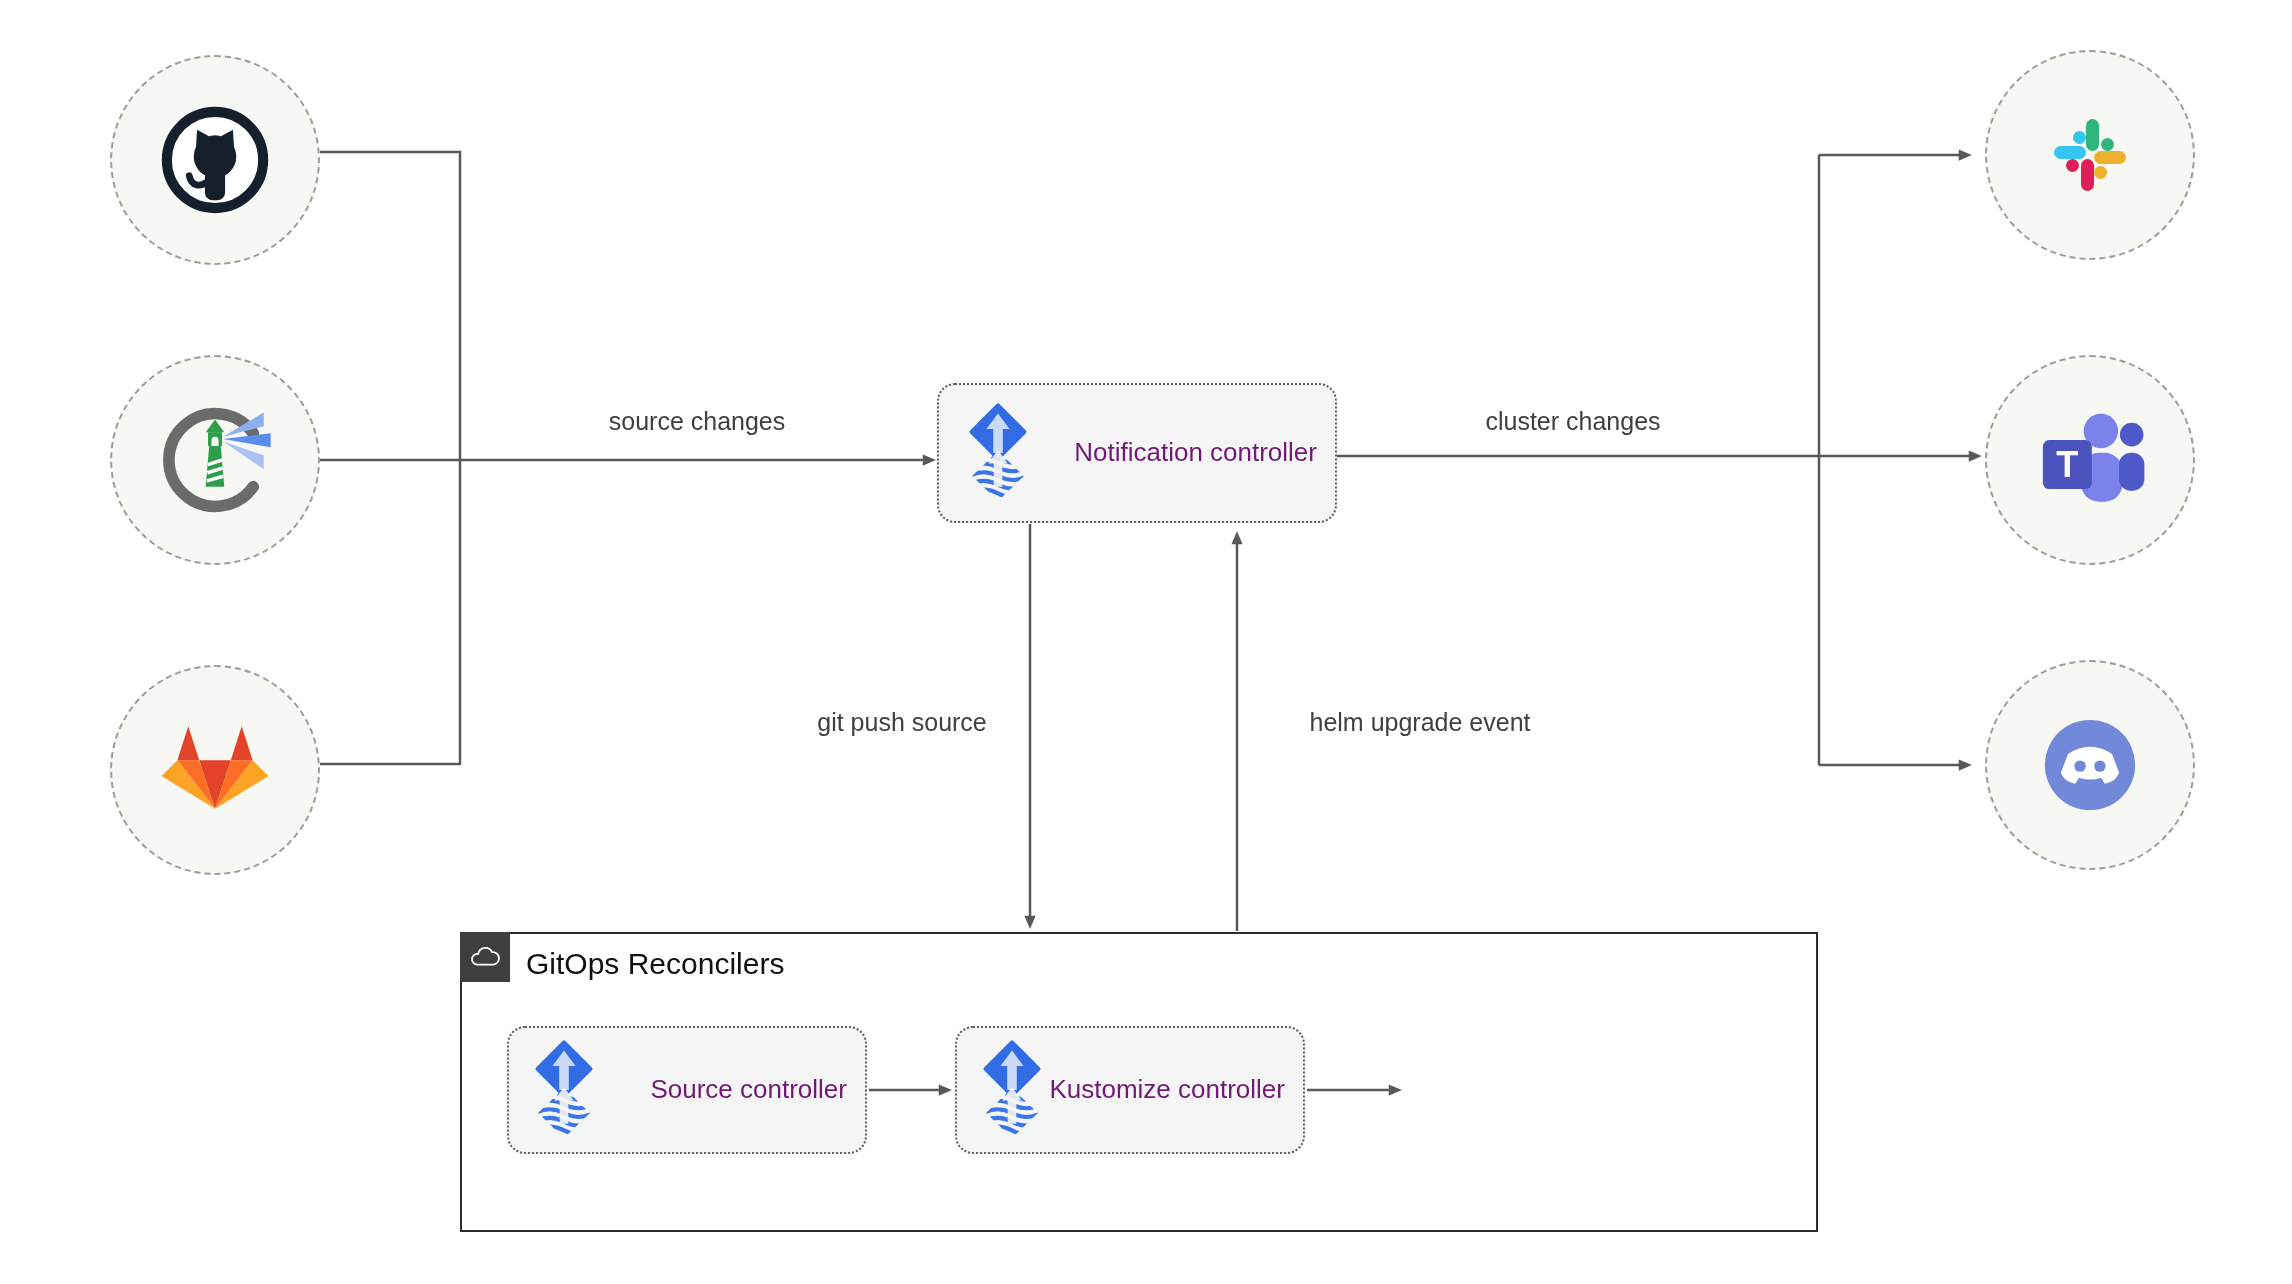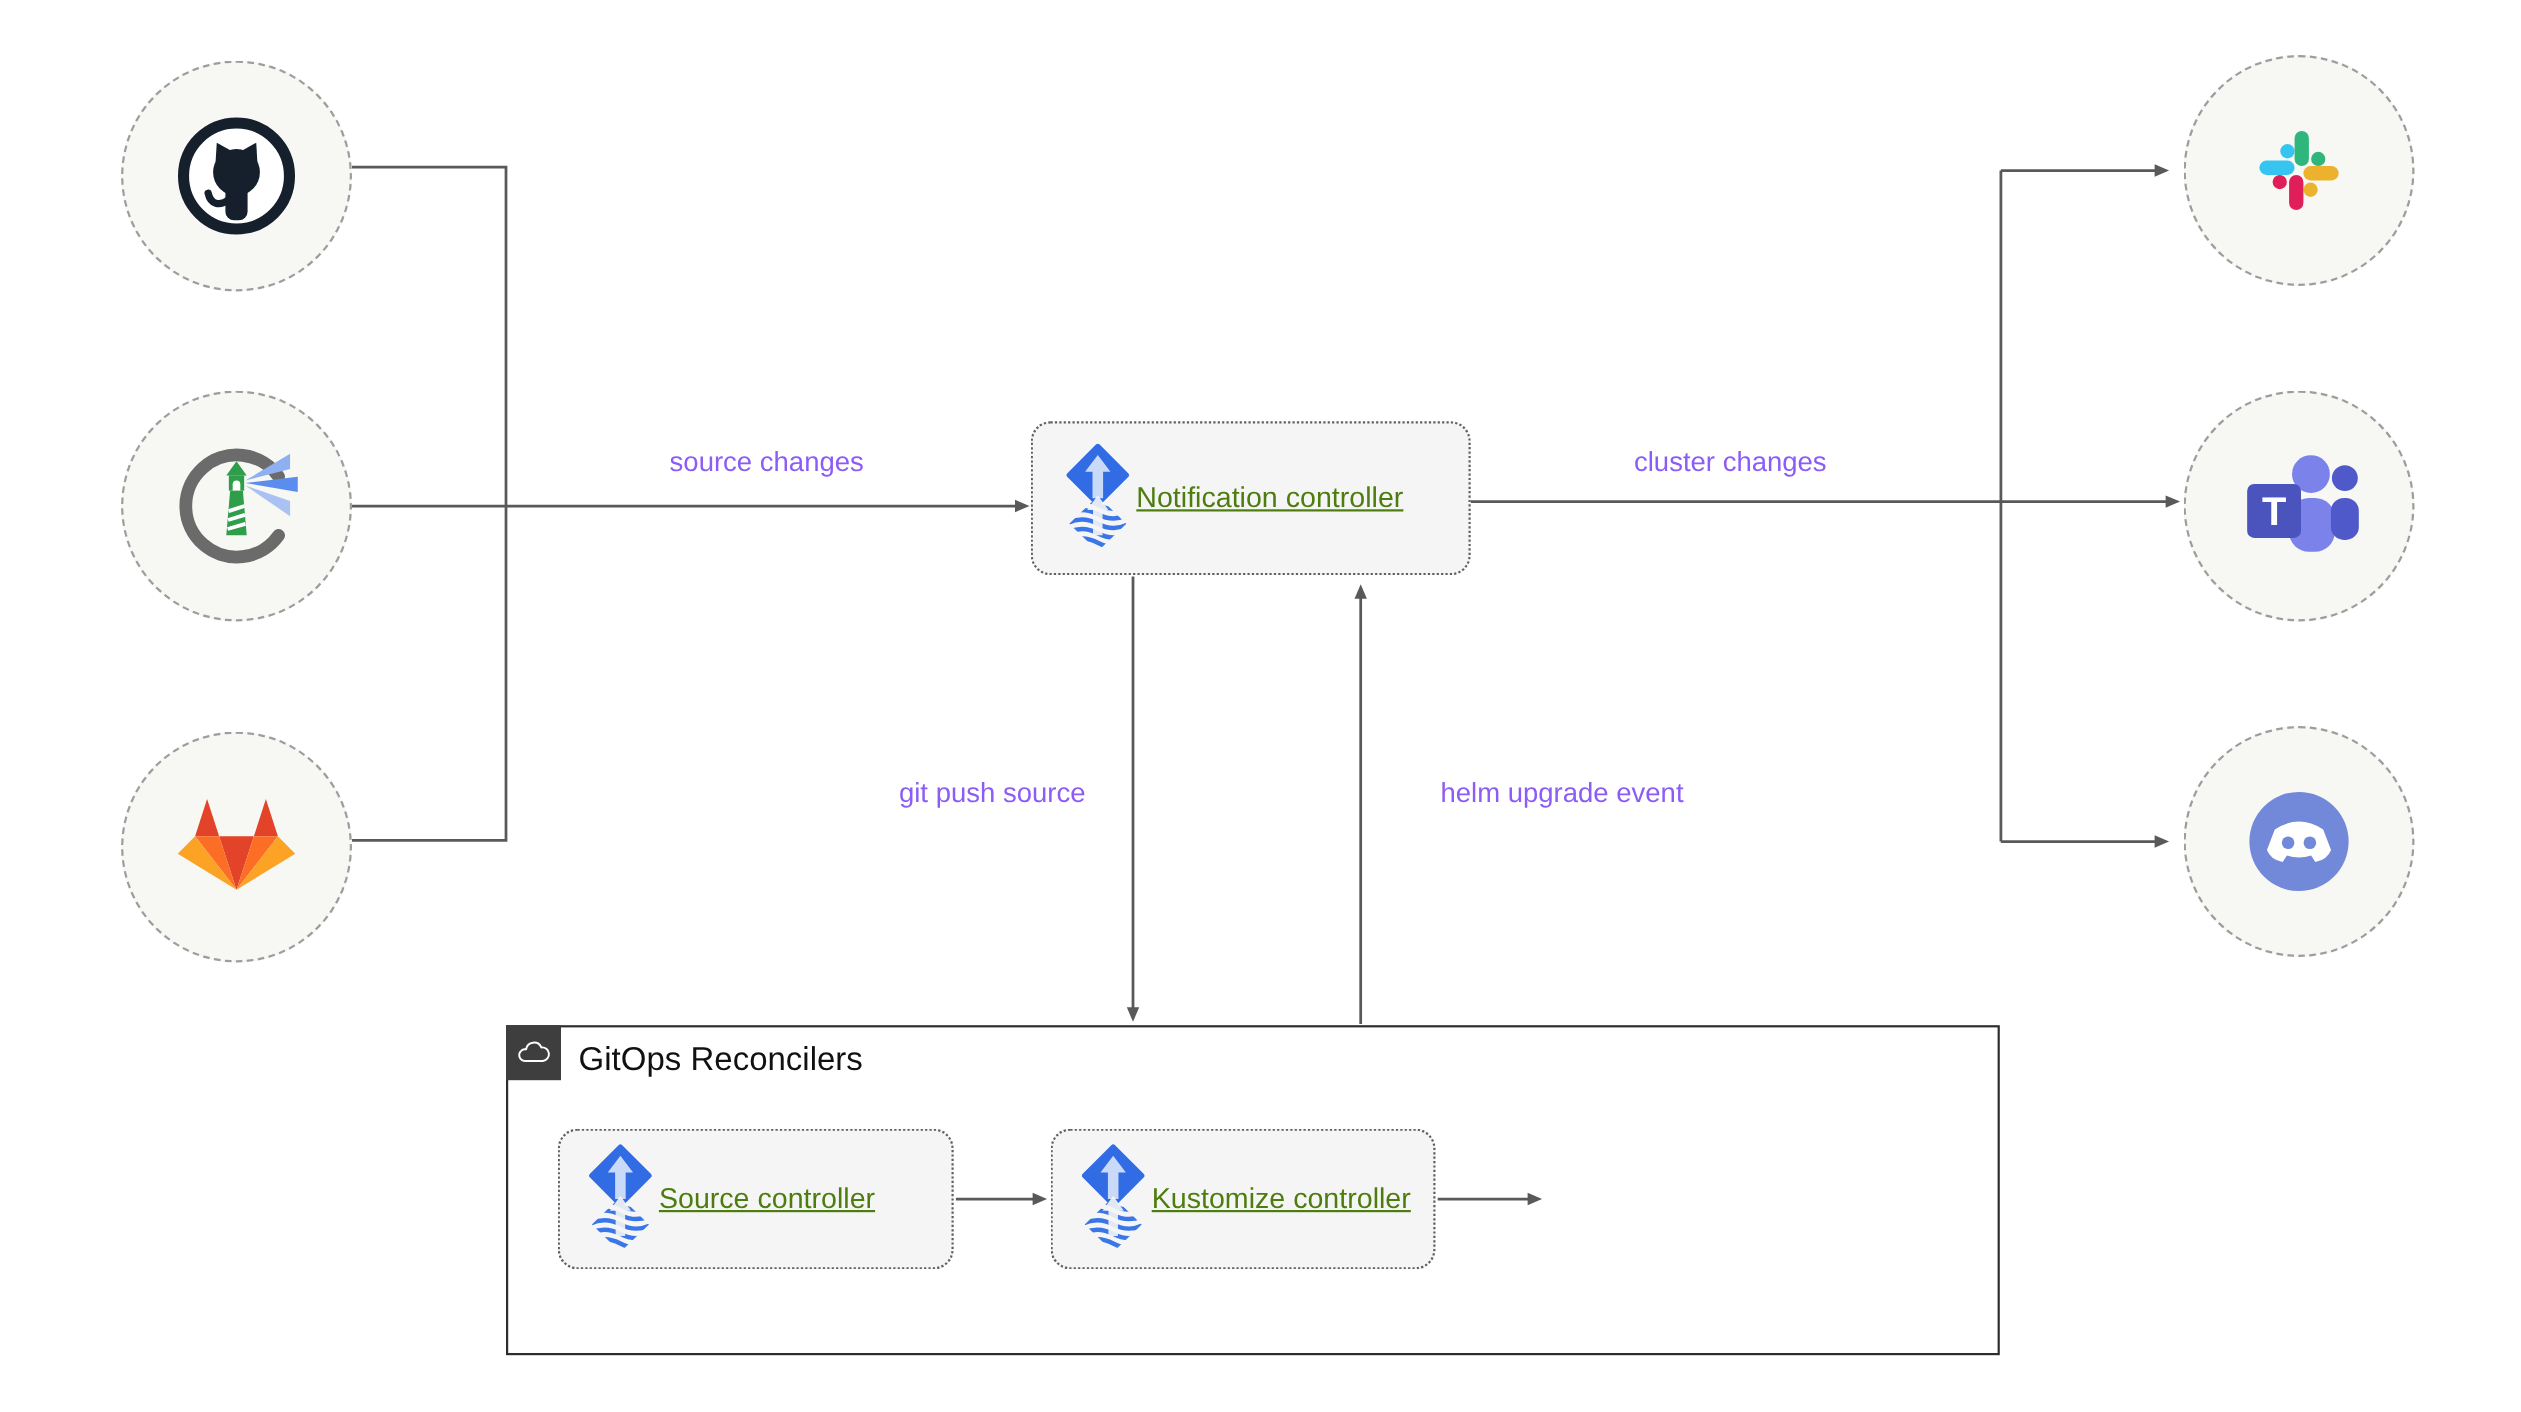--- a/index.html
+++ b/index.html
@@ -14,30 +14,29 @@
     position:absolute;width:210px;height:210px;border-radius:50%;
     background:var(--node-fill,#F7F7F4);border:2.5px dashed #9d9d9d;
     display:flex;align-items:center;justify-content:center;z-index:2;box-sizing:border-box;
   }
   .flux-box{
     position:absolute;background:var(--box-fill,#F5F5F5);
     border:2.5px dotted #5f5f5f;border-radius:18px;box-sizing:border-box;
     display:flex;align-items:center;z-index:2;
   }
   .flux-box .box-label{
-    flex:1;text-align:left;font-size:26px;line-height:1.3;color:#4d7c0f;
+    flex:1;text-align:right;font-size:26px;line-height:1.3;color:#701a75;
     padding:0 18px 0 6px;
-    text-decoration:underline;
   }
   #notification-box{left:937px;top:383px;width:400px;height:140px;}
   #notification-box .flux-glyph{margin-left:30px;}
 
   .edge-label{
     position:absolute;transform:translate(-50%,-50%);white-space:nowrap;
-    font-size:25px;color:#8b5cf6;z-index:2;
+    font-size:25px;color:#404040;z-index:2;
   }
 
   #gitops-container{
     position:absolute;left:460px;top:932px;width:1358px;height:300px;
     border:2.5px solid #2d2d2d;box-sizing:border-box;background:transparent;z-index:1;
   }
   #gitops-badge{
     position:absolute;left:-2.5px;top:-2.5px;width:50px;height:50px;
     background:var(--container-badge,#3E3E3E);display:flex;align-items:center;justify-content:center;
   }

